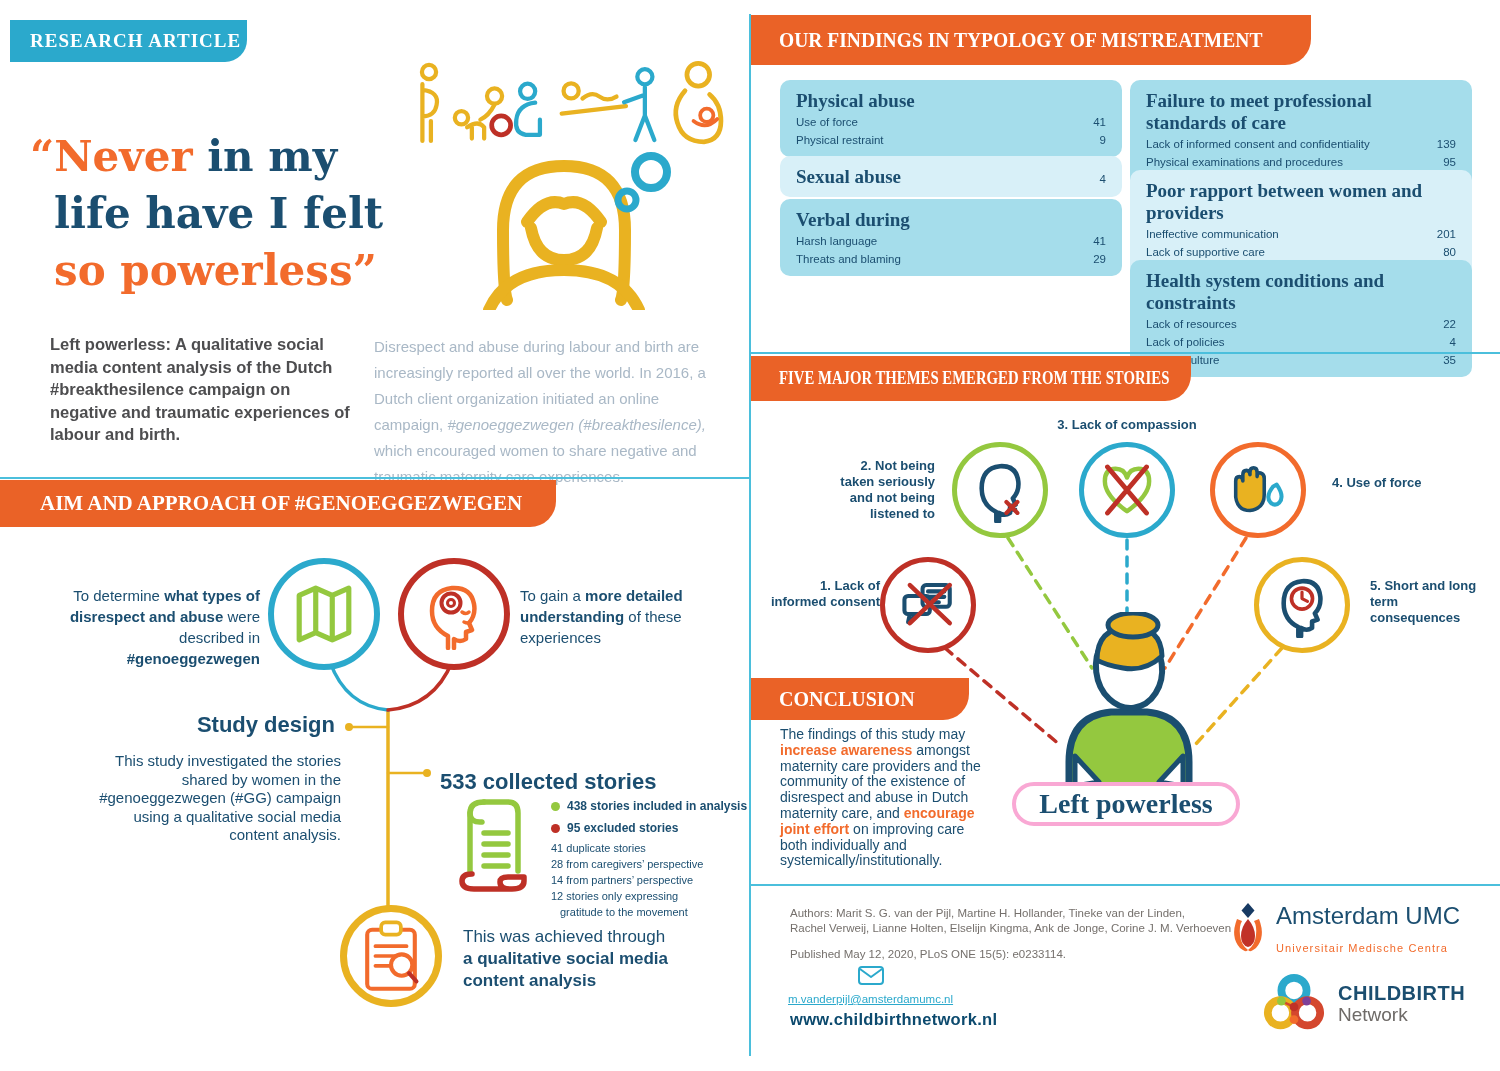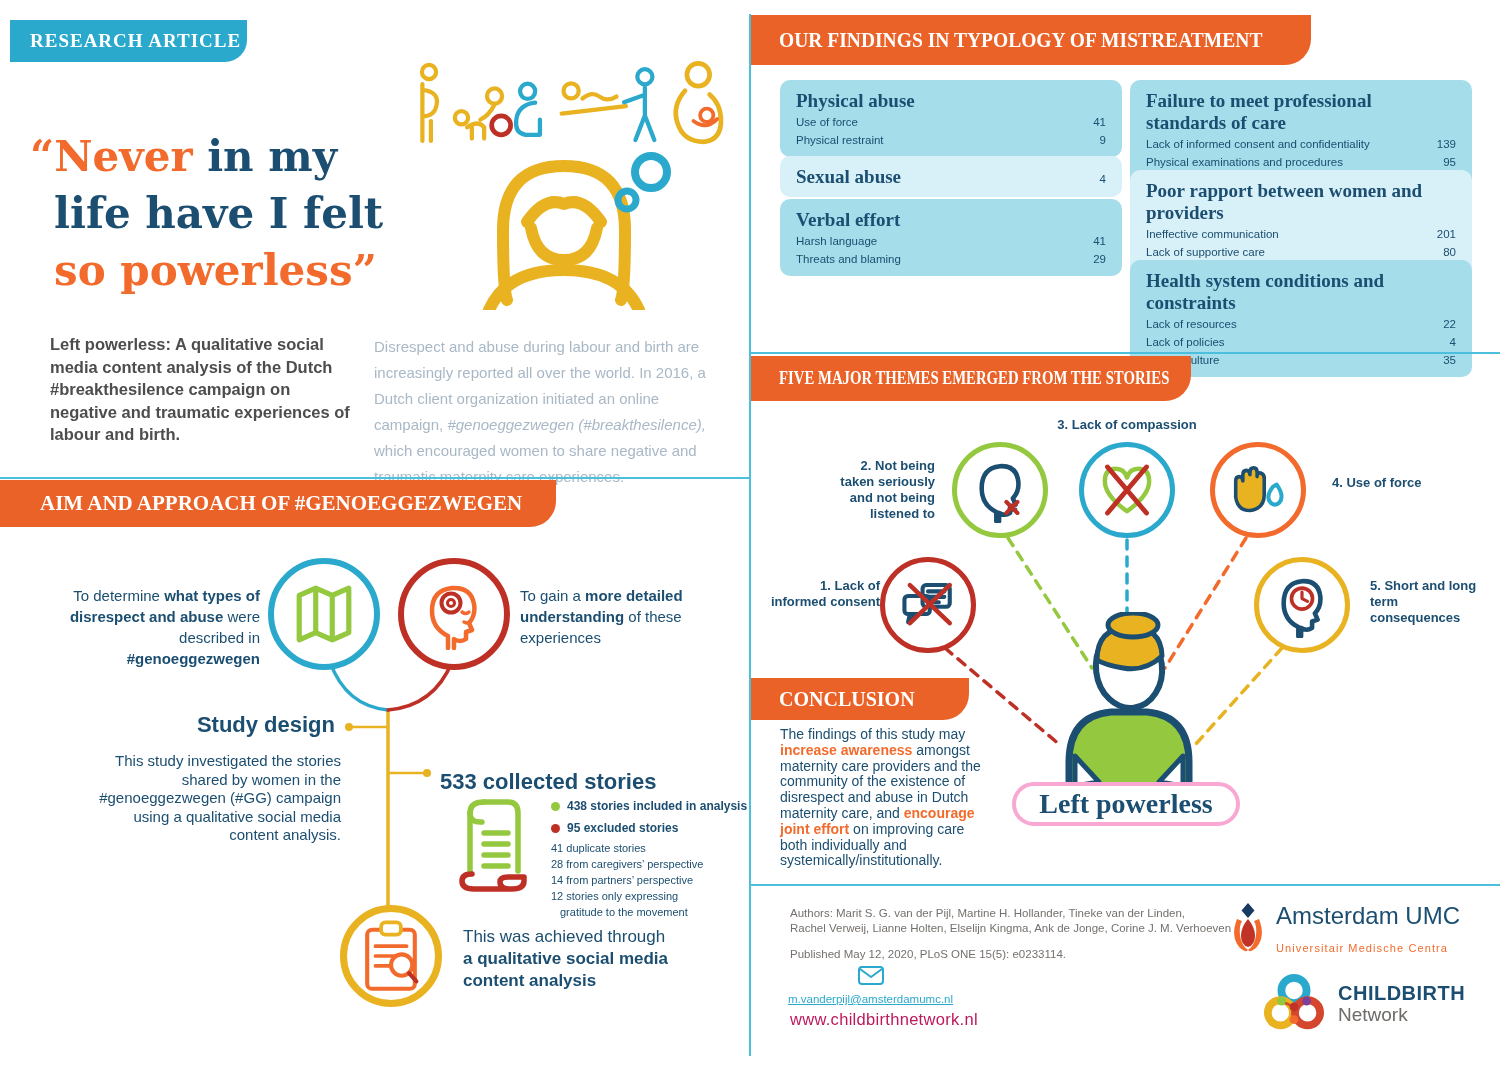--- a/index.html
+++ b/index.html
@@ -100,21 +100,21 @@
         font-family:"Liberation Serif",serif;font-weight:bold;font-size:28px;color:#1B4E70;box-sizing:border-box;}
 
   .conclusion-text{position:absolute;left:780px;top:727px;width:202px;font-size:14px;line-height:15.8px;color:#1B4E70;}
   .c-orange{color:#F26B2C;font-weight:bold;}
 
   
   .authors{position:absolute;left:790px;top:906px;font-size:11.5px;line-height:15px;color:#75706C;}
   .published{position:absolute;left:790px;top:948px;font-size:11.5px;color:#75706C;}
   .email-row{position:absolute;left:788px;top:966px;display:flex;align-items:center;gap:7px;flex-direction:column;}
   .email-link{font-size:11.5px;color:#2BA9CC;text-decoration:underline;cursor:pointer;}
-  .website{position:absolute;left:790px;top:1010px;font-weight:normal;font-size:16.5px;color:#be185d;letter-spacing:.3px;}
+  .website{position:absolute;left:790px;top:1010px;font-weight:bold;font-size:16.5px;color:#0c4a6e;letter-spacing:.3px;}
   .umc{position:absolute;left:1228px;top:903px;display:flex;gap:8px;}
   .umc-name{font-size:24px;color:#1B4E70;line-height:26px;}
   .umc-sub{font-size:11px;color:#F26B2C;letter-spacing:1.1px;margin-top:13px;}
   .cbn{position:absolute;left:1262px;top:972px;display:flex;gap:12px;align-items:center;}
   .cbn-name{font-weight:bold;font-size:20px;color:#1B4E70;letter-spacing:.5px;line-height:21px;}
   .cbn-sub{font-size:19px;color:#6E6A67;line-height:21px;}
 </style>
 </head>
 <body>
 
@@ -283,21 +283,21 @@
         <span>9</span>
       </div>
   </div>
   <div class="fb fb-light fb-L1">
     <div class="fb-titlerow">
         <span class="fb-title">Sexual abuse</span>
         <span class="fval">4</span>
       </div>
   </div>
   <div class="fb fb-dark fb-L2">
-    <div class="fb-title">Verbal effort</div>
+    <div class="fb-title">Verbal during</div>
     <div class="frow">
         <span>Harsh language</span>
         <span>41</span>
       </div>
     <div class="frow">
         <span>Threats and blaming</span>
         <span>29</span>
       </div>
   </div>
 

